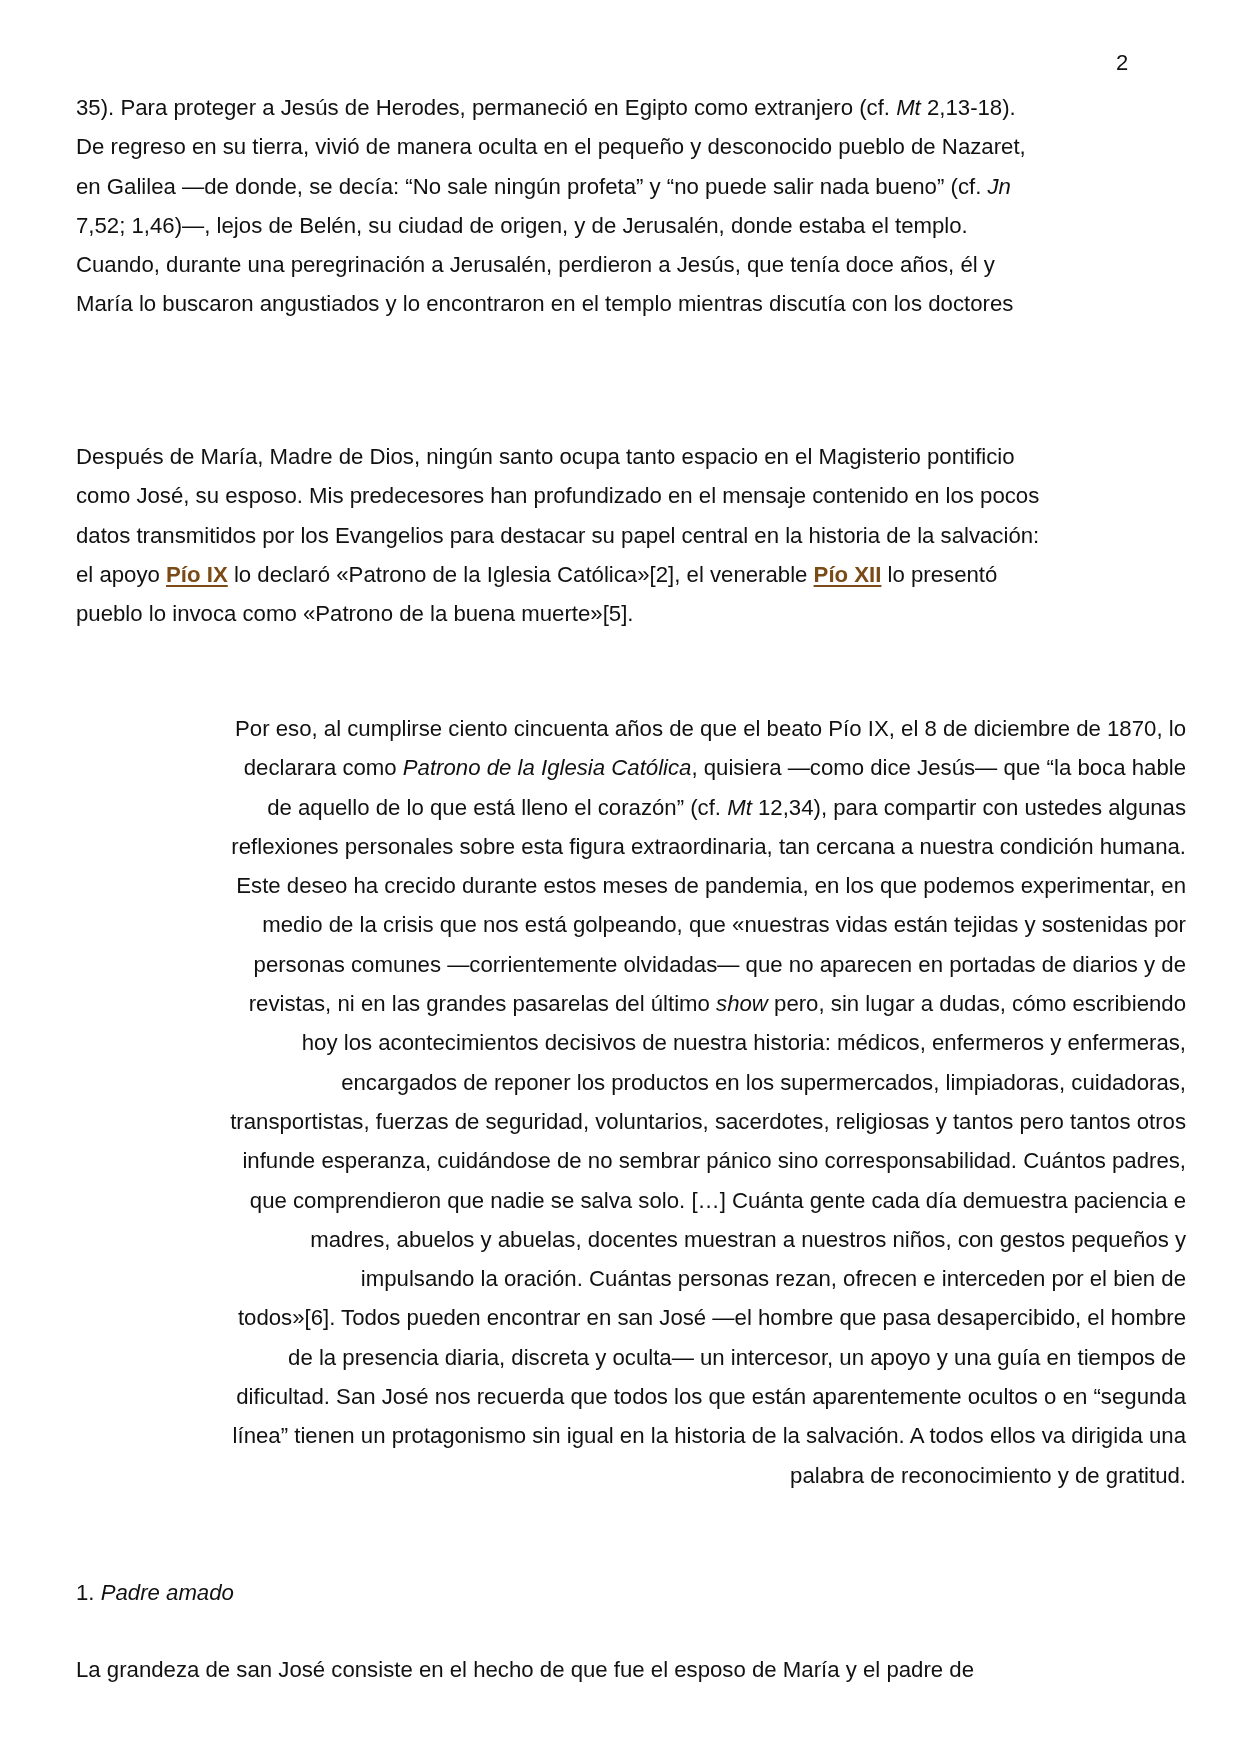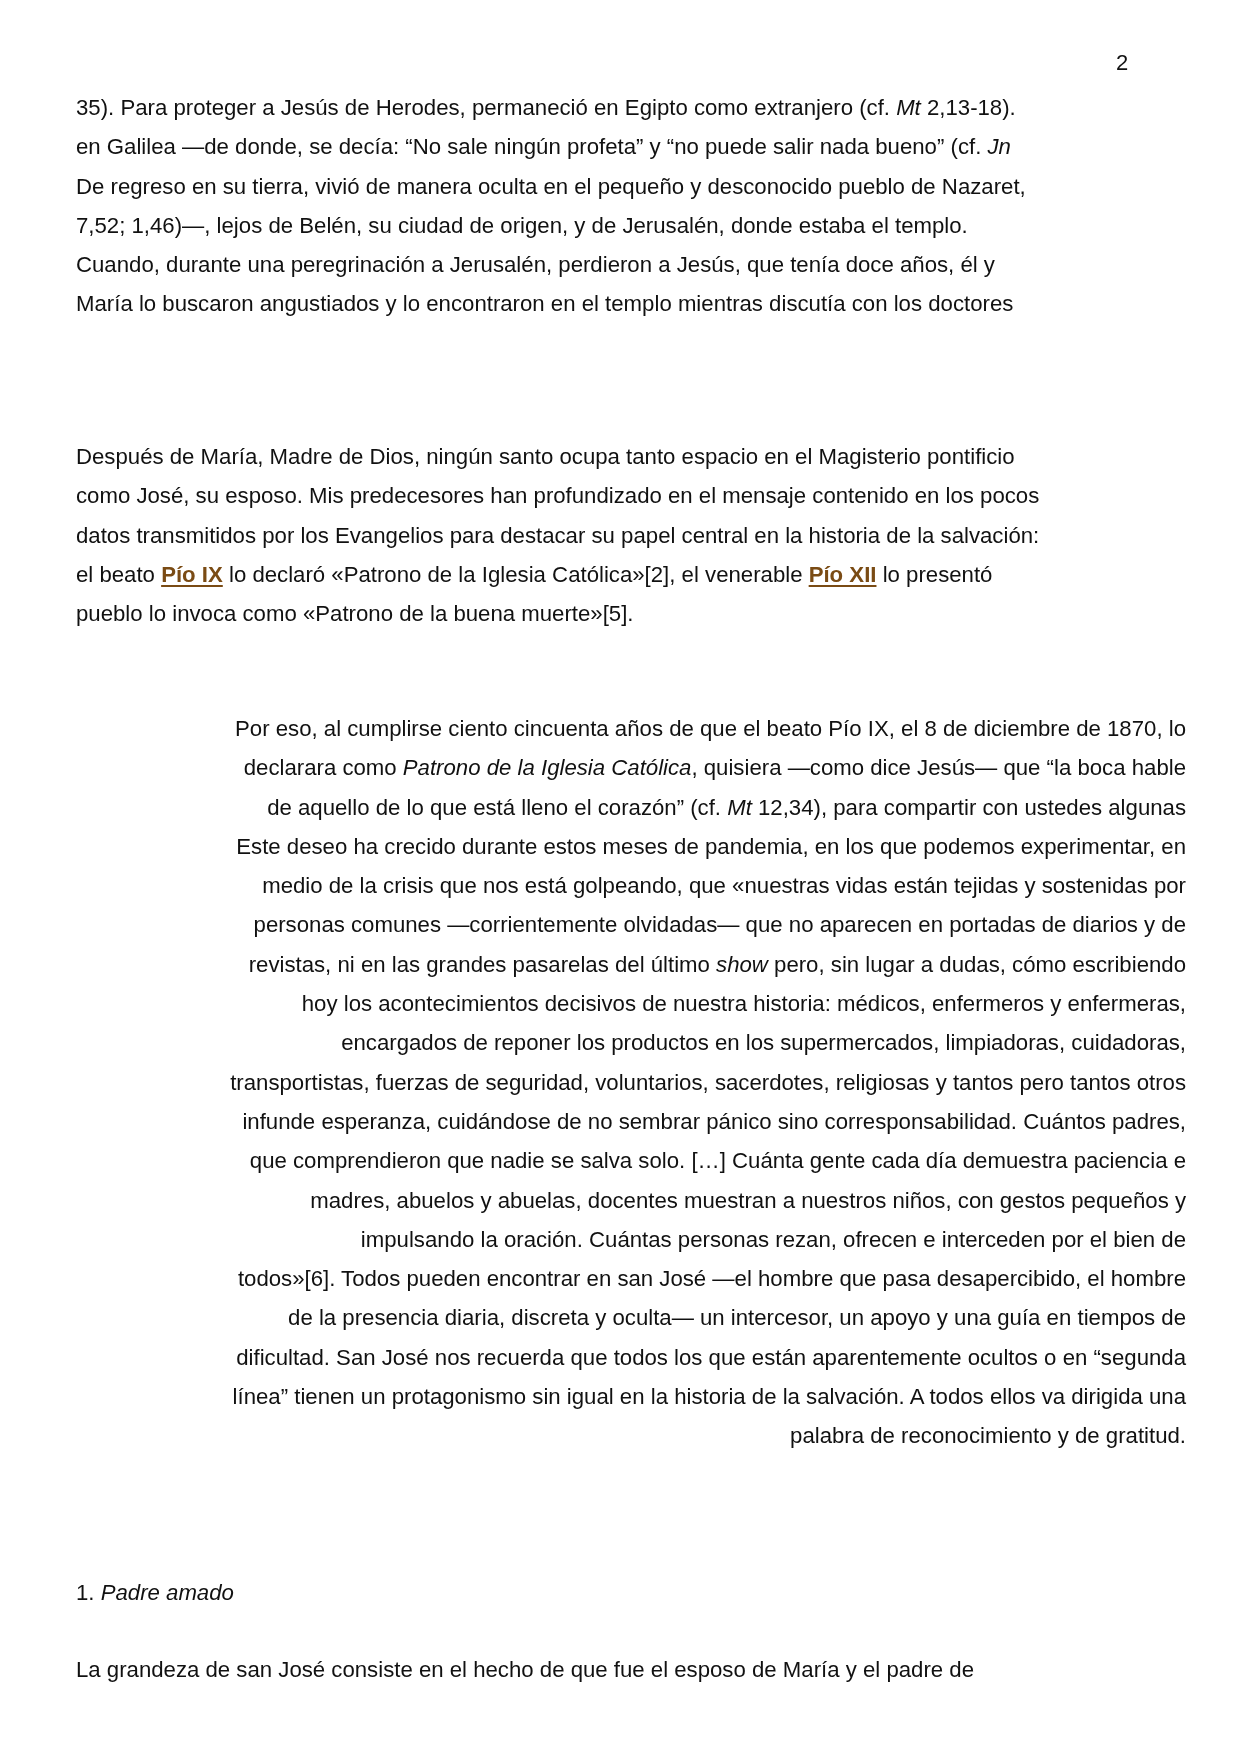--- a/index.html
+++ b/index.html
@@ -17,37 +17,38 @@
   #h1 { top: 1573px; }
   #p4 { top: 1650px; }
 </style>
 </head>
 <body>
 
 <div class="page">
   <div class="page-number">2</div>
   <div class="para" id="p1">
       <span class="line"><span>35). Para proteger a Jesús de Herodes, permaneció en Egipto como extranjero (cf. </span><span class="seg-italic">Mt</span><span> 2,13-18).</span></span>
+      <span class="line"><span>De regreso en su tierra, vivió de manera oculta en el pequeño y desconocido pueblo de Nazaret,</span></span>
       <span class="line"><span>en Galilea —de donde, se decía: “No sale ningún profeta” y “no puede salir nada bueno” (cf. </span><span class="seg-italic">Jn</span></span>
-      <span class="line"><span>De regreso en su tierra, vivió de manera oculta en el pequeño y desconocido pueblo de Nazaret,</span></span>
       <span class="line"><span>7,52; 1,46)—, lejos de Belén, su ciudad de origen, y de Jerusalén, donde estaba el templo.</span></span>
       <span class="line"><span>Cuando, durante una peregrinación a Jerusalén, perdieron a Jesús, que tenía doce años, él y</span></span>
       <span class="line"><span>María lo buscaron angustiados y lo encontraron en el templo mientras discutía con los doctores</span></span>
     </div>
   <div class="para" id="p2">
       <span class="line"><span>Después de María, Madre de Dios, ningún santo ocupa tanto espacio en el Magisterio pontificio</span></span>
       <span class="line"><span>como José, su esposo. Mis predecesores han profundizado en el mensaje contenido en los pocos</span></span>
       <span class="line"><span>datos transmitidos por los Evangelios para destacar su papel central en la historia de la salvación:</span></span>
-      <span class="line"><span>el beato </span><a class="seg-link" style="color: rgb(122, 75, 20);">Pío IX</a><span> lo declaró «Patrono de la Iglesia Católica»[2], el venerable </span><a class="seg-link" style="color: rgb(122, 75, 20);">Pío XII</a><span> lo presentó</span></span>
+      <span class="line"><span>el apoyo </span><a class="seg-link" style="color: rgb(122, 75, 20);">Pío IX</a><span> lo declaró «Patrono de la Iglesia Católica»[2], el venerable </span><a class="seg-link" style="color: rgb(122, 75, 20);">Pío XII</a><span> lo presentó</span></span>
       <span class="line"><span>pueblo lo invoca como «Patrono de la buena muerte»[5].</span></span>
     </div>
   <div class="para" id="p3">
       <span class="line"><span>Por eso, al cumplirse ciento cincuenta años de que el beato Pío IX, el 8 de diciembre de 1870, lo</span></span>
       <span class="line"><span>declarara como </span><span class="seg-italic">Patrono de la Iglesia Católica</span><span>, quisiera —como dice Jesús— que “la boca hable</span></span>
       <span class="line"><span>de aquello de lo que está lleno el corazón” (cf. </span><span class="seg-italic">Mt</span><span> 12,34), para compartir con ustedes algunas</span></span>
+      <span class="line"><span>reflexiones personales sobre esta figura extraordinaria, tan cercana a nuestra condición humana.</span></span>
       <span class="line"><span>Este deseo ha crecido durante estos meses de pandemia, en los que podemos experimentar, en</span></span>
       <span class="line"><span>medio de la crisis que nos está golpeando, que «nuestras vidas están tejidas y sostenidas por</span></span>
       <span class="line"><span>personas comunes —corrientemente olvidadas— que no aparecen en portadas de diarios y de</span></span>
       <span class="line"><span>revistas, ni en las grandes pasarelas del último </span><span class="seg-italic">show</span><span> pero, sin lugar a dudas, cómo escribiendo</span></span>
       <span class="line"><span>hoy los acontecimientos decisivos de nuestra historia: médicos, enfermeros y enfermeras,</span></span>
       <span class="line"><span>encargados de reponer los productos en los supermercados, limpiadoras, cuidadoras,</span></span>
       <span class="line"><span>transportistas, fuerzas de seguridad, voluntarios, sacerdotes, religiosas y tantos pero tantos otros</span></span>
       <span class="line"><span>infunde esperanza, cuidándose de no sembrar pánico sino corresponsabilidad. Cuántos padres,</span></span>
       <span class="line"><span>que comprendieron que nadie se salva solo. […] Cuánta gente cada día demuestra paciencia e</span></span>
       <span class="line"><span>madres, abuelos y abuelas, docentes muestran a nuestros niños, con gestos pequeños y</span></span>

